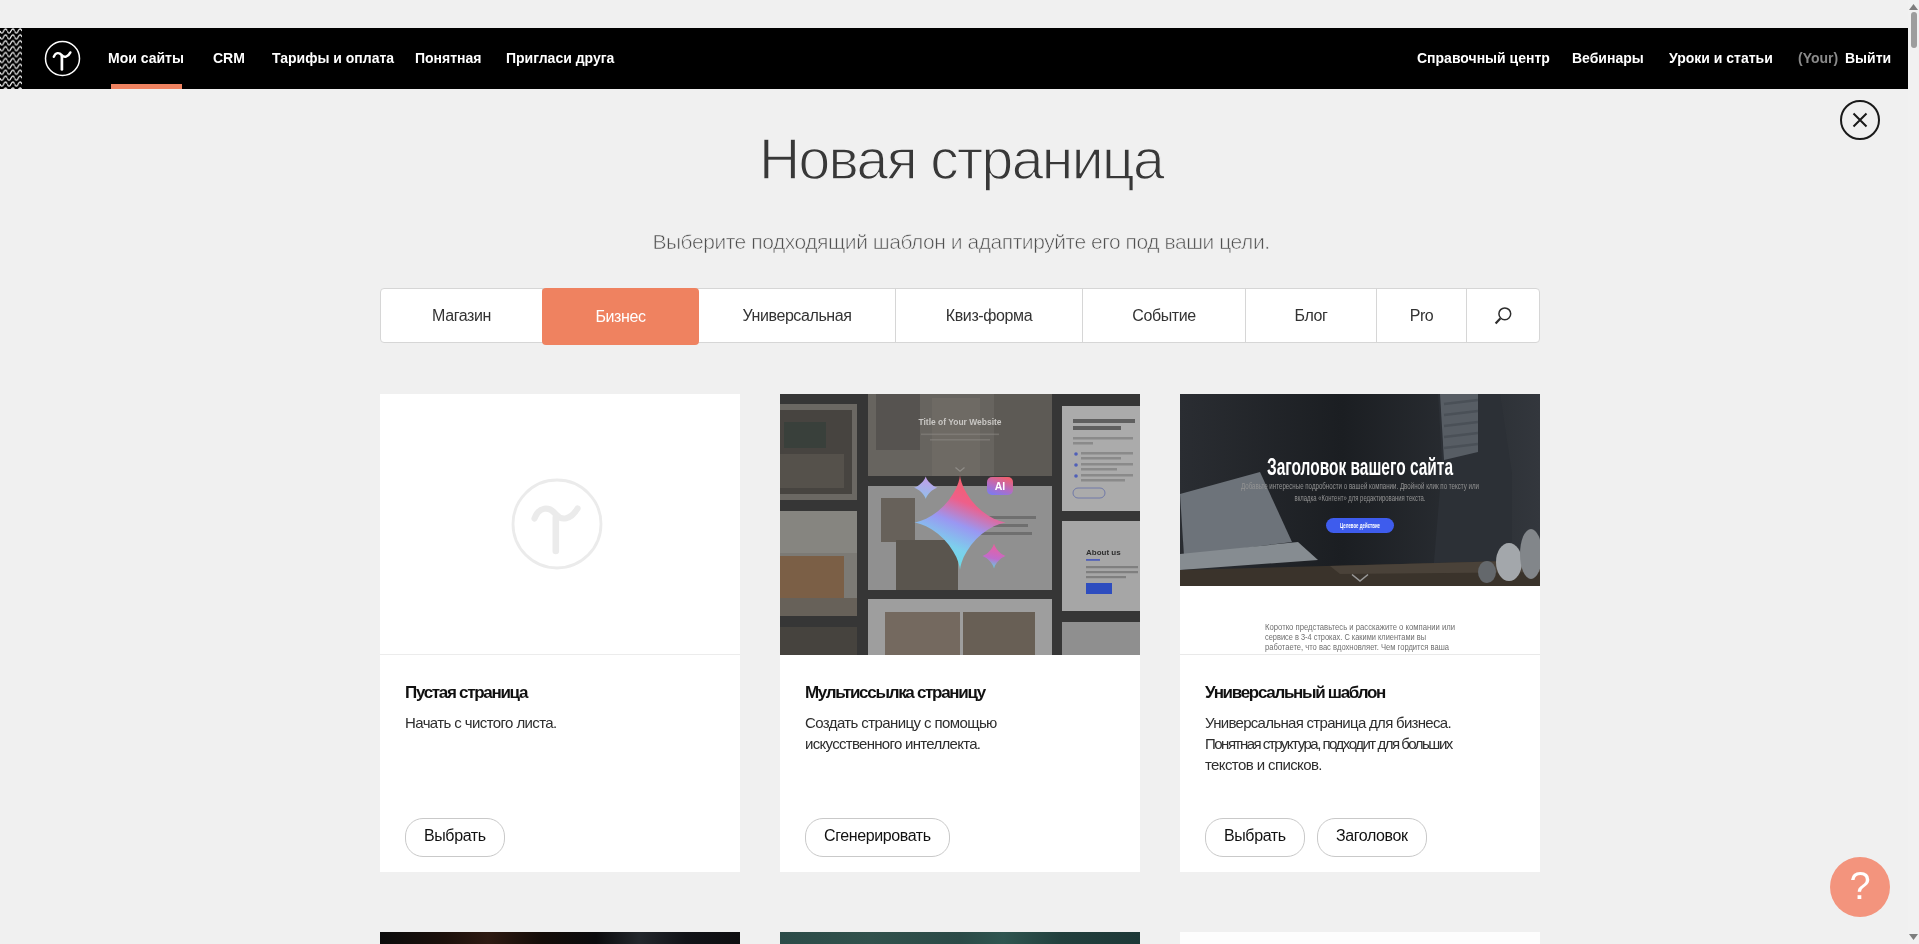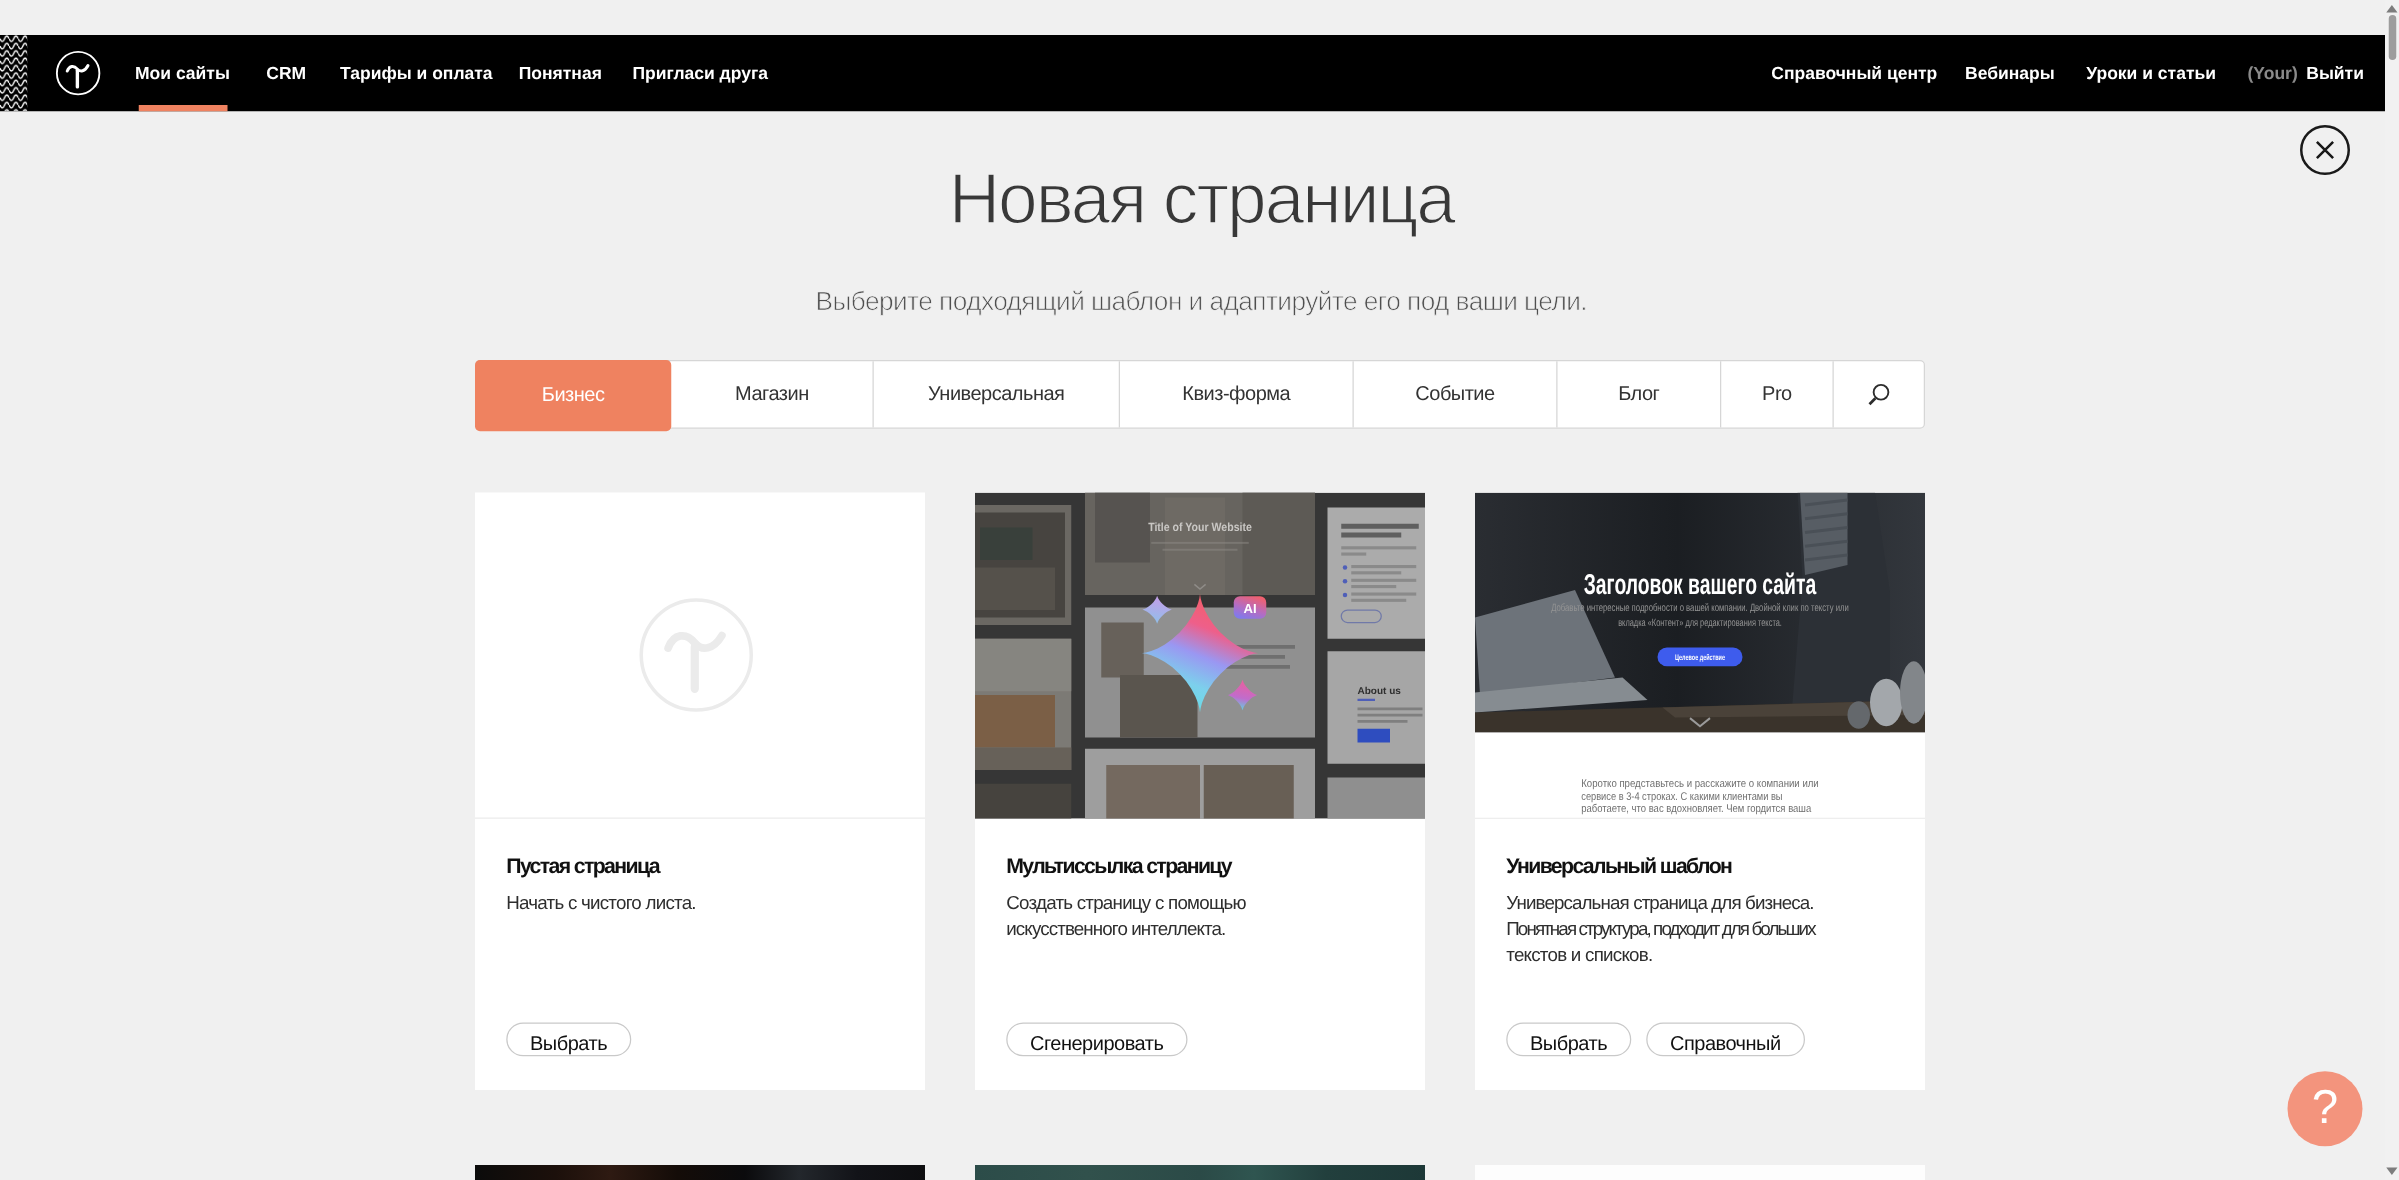--- a/index.html
+++ b/index.html
@@ -22,21 +22,21 @@
   #tabs { position:absolute; left:380px; top:288px; width:1160px; height:55px; display:flex; background:#fff; border:1px solid #d6d6d6; border-radius:4px; }
   .tab { height:100%; display:flex; align-items:center; justify-content:center; font-size:16px; letter-spacing:-0.4px; color:#333; border-right:1px solid #d6d6d6; }
   .tab:last-child { border-right:none; }
   .tab.active { background:#ef8260; color:#fff; border:none; border-radius:4px; margin:-1px 0 -1px -1px; height:57px; }
 
   
   .card { position:absolute; top:394px; width:360px; height:478px; background:#fff; }
   .cimg { position:absolute; left:0; top:0; width:360px; height:261px; overflow:hidden; }
   .ct { position:absolute; left:25px; top:288px; font-size:17px; font-weight:bold; color:#111; letter-spacing:-1.3px; }
   .cb { position:absolute; left:25px; top:318px; font-size:15px; color:#2e2e2e; line-height:21px; letter-spacing:-0.6px; }
-  .btn { position:absolute; top:424px; height:27px; line-height:33px; padding:0 18px; border:1px solid #c9c9c9; border-radius:18px; font-size:16px; letter-spacing:-0.4px; color:#111; background:#fff; display:inline-block; }
+  .btn { position:absolute; top:424px; height:39px; line-height:33px; padding:0 18px; border:1px solid #c9c9c9; border-radius:18px; font-size:16px; letter-spacing:-0.4px; color:#111; background:#fff; display:inline-block; }
 
   
   .card2r { position:absolute; top:932px; width:360px; height:12px; }
 
   
   #help { position:absolute; left:1830px; top:857px; width:60px; height:60px; border-radius:50%; background:#f3947d; color:#fff; text-align:center; line-height:58px; font-size:38px; font-weight:400; }
 
   
   #sbar { position:absolute; left:1908px; top:0; width:11px; height:944px; background:#f1f1f1; }
   #sthumb { position:absolute; left:2.5px; top:12px; width:6px; height:36px; background:#9d9d9d; border-radius:3px; }
@@ -73,22 +73,22 @@
 
 <svg class="abs" style="left:1840px;top:100px" width="40" height="40" viewBox="0 0 40 40">
   <circle cx="20" cy="20" r="19" fill="none" stroke="#1a1a1a" stroke-width="2"></circle>
   <path d="M13.5 13.5 L26.5 26.5 M26.5 13.5 L13.5 26.5" stroke="#1a1a1a" stroke-width="2"></path>
 </svg>
 
 <div id="h1">Новая страница</div>
 <div id="sub">Выберите подходящий шаблон и адаптируйте его под ваши цели.</div>
 
 <div id="tabs">
+  <div class="tab" style="width:162px">Магазин</div>
   <div class="tab active" style="width:157px">Бизнес</div>
-  <div class="tab" style="width:162px">Магазин</div>
   <div class="tab" style="width:197px">Универсальная</div>
   <div class="tab" style="width:187px">Квиз-форма</div>
   <div class="tab" style="width:163px">Событие</div>
   <div class="tab" style="width:131px">Блог</div>
   <div class="tab" style="width:90px">Pro</div>
   <div class="tab" style="width:72px">
     <svg width="18" height="18" viewBox="0 0 18 18">
         <circle cx="10.8" cy="6.8" r="5.9" fill="none" stroke="#2d2d2d" stroke-width="1.5"></circle>
         <path d="M6.3 11.6 L1.6 16.4" stroke="#2d2d2d" stroke-width="2.2"></path>
       </svg>
@@ -236,21 +236,21 @@
       <rect x="0" y="192" width="360" height="69" fill="#fff"></rect>
       <text x="85" y="235.5" font-size="9" fill="#6f6f6f" textLength="190" lengthAdjust="spacingAndGlyphs">Коротко представьтесь и расскажите о компании или</text>
       <text x="85" y="245.7" font-size="9" fill="#6f6f6f" textLength="161" lengthAdjust="spacingAndGlyphs">сервисе в 3-4 строках. С какими клиентами вы</text>
       <text x="85" y="255.9" font-size="9" fill="#6f6f6f" textLength="184" lengthAdjust="spacingAndGlyphs">работаете, что вас вдохновляет. Чем гордится ваша</text>
       <text x="85" y="266.1" font-size="9" fill="#6f6f6f" textLength="155" lengthAdjust="spacingAndGlyphs">команда, какие у нее ценности и мотивация.</text>
     </svg>
   </div>
   <div class="ct" style="top:289px">Универсальный шаблон</div>
   <div class="cb"><span style="letter-spacing:-0.7px">Универсальная страница для бизнеса.</span><br><span style="letter-spacing:-1.5px">Понятная структура, подходит для больших</span><br>текстов и списков.</div>
   <div class="btn" style="left:25px">Выбрать</div>
-  <div class="btn" style="left:137px">Справочный</div>
+  <div class="btn" style="left:137px">Заголовок</div>
 </div>
 
 <div class="card2r" style="left:380px;background:linear-gradient(90deg,#0b0b0b 0%,#1c100b 18%,#2e1a12 30%,#140c08 45%,#0b0b0d 60%,#23272c 72%,#121318 85%,#0e0e10 100%)"></div>
 <div class="card2r" style="left:780px;background:linear-gradient(90deg,#2c4c49 0%,#31514c 25%,#2b4a47 50%,#2f5550 62%,#223f3d 78%,#1d3837 100%)"></div>
 <div class="card2r" style="left:1180px;background:#fdfdfd"></div>
 
 <div id="help">?</div>
 
 <div id="sbar">
   <svg class="abs" style="left:0;top:2px" width="11" height="10">

